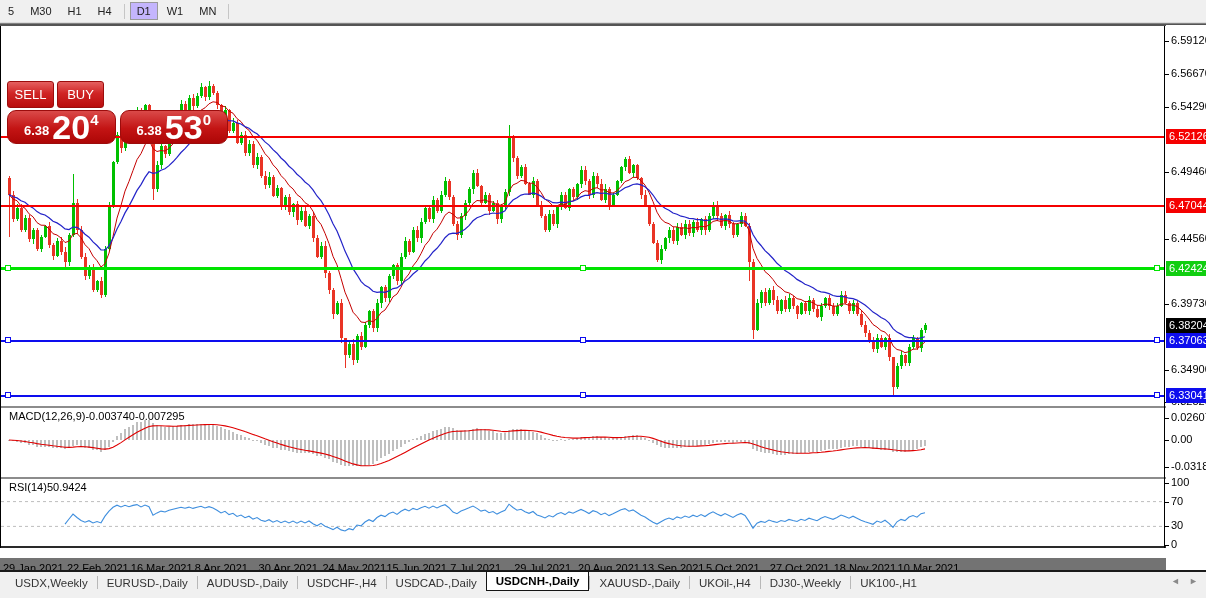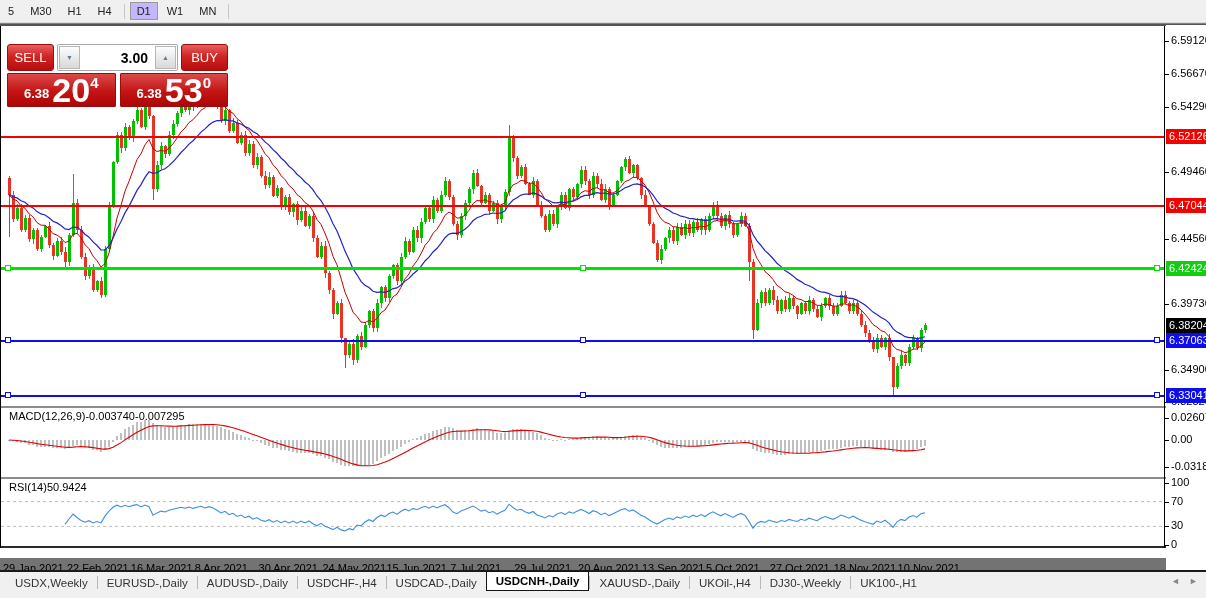--- a/index.html
+++ b/index.html
@@ -15,32 +15,32 @@
     background:linear-gradient(#9a9a9a,#3c3c3c);}
   
   .chart-area{position:absolute;left:0;top:25px;width:1206px;height:546px;background:#fff;}
   #chart-svg{position:absolute;left:0;top:0;}
   .chart-title{position:absolute;left:9px;top:4px;font-size:12px;color:#000;white-space:nowrap;}
   .chart-title .tri{font-size:8px;vertical-align:2px;margin-right:5px;color:#111;}
   .chart-title .sym{margin-right:9px;}
   .chart-title .num{margin-right:5px;}
   
   .trade-panel{position:absolute;left:7px;top:19px;width:221px;height:64px;}
-  .tp-row1{display:flex;height:27px;gap:3px;}
+  .tp-row1{display:flex;height:27px;gap:3px;margin-top:37px;}
   .tp-btn{width:47px;height:27px;color:#fff;font-size:13px;font-family:inherit;
     background:linear-gradient(#e5605f 0%,#d02525 45%,#b90d0d 100%);
     border:1px solid #9c0c0c;border-radius:3px;padding:0;}
   .tp-vol{flex:1;height:27px;background:#fff;border:1px solid #a8a8a8;border-radius:2px;
     display:flex;align-items:stretch;}
   .tp-vol-btn{width:21px;margin:1px;background:linear-gradient(#fdfdfd,#d8d8d8);
     border:1px solid #b7b7b7;color:#5b7da3;font-size:7px;padding:0;line-height:1;}
   .tp-vol-input{flex:1;width:50px;border:none;outline:none;font-family:inherit;
     font-size:14px;font-weight:bold;text-align:right;padding-right:6px;color:#000;}
   .tp-row2{display:flex;gap:4px;margin-top:2px;}
-  .tp-price{flex:1;height:34px;color:#fff;border:1px solid #9c0c0c;border-radius:1px;
+  .tp-price{flex:1;height:34px;color:#fff;border:1px solid #9c0c0c;border-radius:9px;
     background:linear-gradient(#da4a49 0%,#c31414 55%,#ad0606 100%);
     display:flex;align-items:flex-end;justify-content:center;padding-bottom:1px;}
   .tp-price .small{font-size:13px;font-weight:bold;margin:0 3px 4px 0;}
   .tp-price .big{font-size:34px;font-weight:bold;line-height:29px;}
   .tp-price .sup{font-size:15px;font-weight:bold;align-self:flex-start;margin-top:0px;}
   
   .ind-label{position:absolute;left:9px;font-size:11px;color:#000;white-space:nowrap;}
   .ind-label span{}
   
   #price-axis{position:absolute;left:1166px;top:0;width:40px;height:546px;background:#fff;}
@@ -824,25 +824,20 @@
       <rect x="0" y="521" width="1166" height="2" fill="#2a2a2a"></rect>
       <line x1="0.5" y1="0" x2="0.5" y2="523" stroke="#000" shape-rendering="crispEdges"></line>
       <line x1="1164.5" y1="0" x2="1164.5" y2="523" stroke="#000" shape-rendering="crispEdges"></line>
       <line x1="0" y1="0.5" x2="1166" y2="0.5" stroke="#555" shape-rendering="crispEdges"></line>
     </svg>
 
 
   <div class="trade-panel">
     <div class="tp-row1">
       <button class="tp-btn">SELL</button>
-      <div class="tp-vol">
-        <button class="tp-vol-btn"><span>▼</span></button>
-        <input class="tp-vol-input" readonly="" value="3.00" style="">
-        <button class="tp-vol-btn"><span>▲</span></button>
-      </div>
       <button class="tp-btn">BUY</button>
     </div>
     <div class="tp-row2">
       <div class="tp-price">
         <span class="small">6.38</span>
         <span class="big">20</span>
         <span class="sup">4</span>
       </div>
       <div class="tp-price">
         <span class="small">6.38</span>
@@ -867,21 +862,21 @@
       <div class="date-label" style="left: 258.6px;">30 Apr 2021</div>
       <div class="date-label" style="left: 322.5px;">24 May 2021</div>
       <div class="date-label" style="left: 386.4px;">15 Jun 2021</div>
       <div class="date-label" style="left: 450.3px;">7 Jul 2021</div>
       <div class="date-label" style="left: 514.2px;">29 Jul 2021</div>
       <div class="date-label" style="left: 578.1px;">20 Aug 2021</div>
       <div class="date-label" style="left: 642px;">13 Sep 2021</div>
       <div class="date-label" style="left: 705.9px;">5 Oct 2021</div>
       <div class="date-label" style="left: 769.8px;">27 Oct 2021</div>
       <div class="date-label" style="left: 833.7px;">18 Nov 2021</div>
-      <div class="date-label" style="left: 897.6px;">10 Nov 2021</div>
+      <div class="date-label" style="left: 897.6px;">10 Mar 2021</div>
     </div>
   <div id="price-axis">
       <div class="p-tick" style="top: 9px;">6.59120</div>
       <div class="p-tick" style="top: 42.25px;">6.56670</div>
       <div class="p-tick" style="top: 74.55px;">6.54290</div>
       <div class="p-tick" style="top: 140.1px;">6.49460</div>
       <div class="p-tick" style="top: 206.6px;">6.44560</div>
       <div class="p-tick" style="top: 272.15px;">6.39730</div>
       <div class="p-tick" style="top: 337.7px;">6.34900</div>
       <div class="p-tick" style="top: 370px;">6.32520</div>

